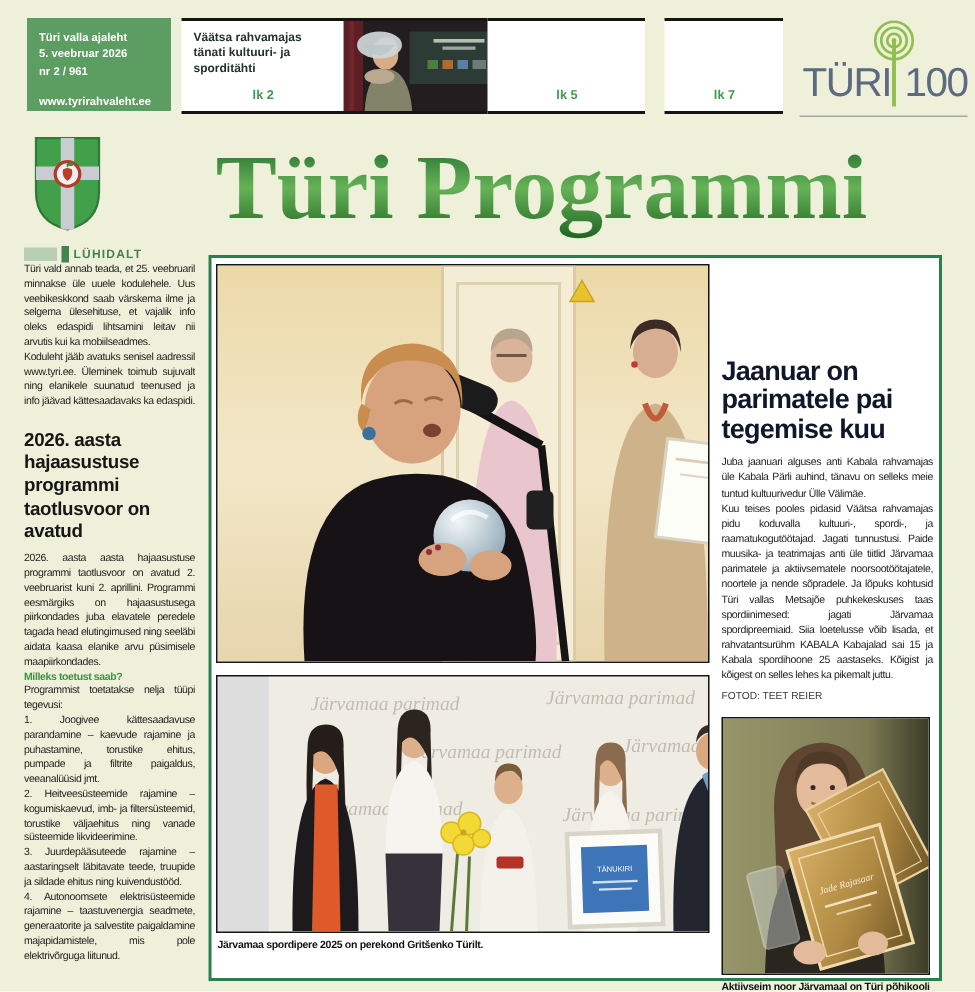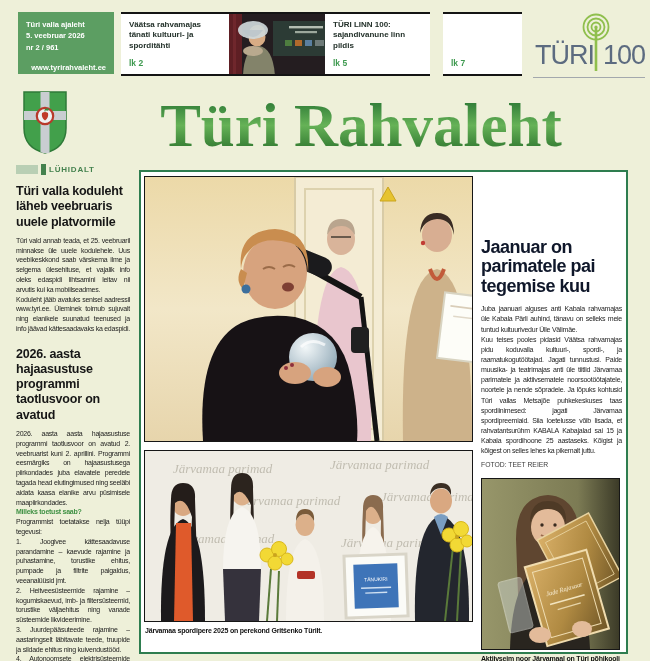--- a/index.html
+++ b/index.html
@@ -10,32 +10,32 @@
     -webkit-font-smoothing:antialiased;
   }
   .abs{position:absolute;}
 
   
   .infobox{
     left:18px;top:12px;width:96px;height:62px;
     background:#5c9e62;color:#fff;font-size:7.5px;font-weight:bold;
     padding:7px 8px;box-sizing:border-box;line-height:1.5;
   }
-  .infobox .site{margin-top:9px;text-align:right;}
+  .infobox .site{margin-top:9px;}
   .teaser{
     top:12px;height:64px;background:#fff;
     border-top:2px solid #141414;border-bottom:2px solid #141414;
     box-sizing:border-box;display:flex;
   }
   .teaser .txt{
     padding:6px 7px 5px 8px;display:flex;flex-direction:column;flex:1;
     font-size:8px;font-weight:bold;color:#23312a;line-height:1.3;
     hyphens:manual;
   }
-  .teaser .pageref{margin-top:auto;color:#3f9a50;font-size:8.5px;}
+  .teaser .pageref{margin-top:auto;color:#3f9a50;font-size:8.5px;text-align:center;}
   .t1{left:121px;width:212px;}
   .t2{left:325px;width:105px;}
   .t3{left:443px;width:79px;}
   .thumb{width:104px;height:60px;flex:none;}
   .logo{
     left:533px;top:10px;width:112px;height:68px;
     border-bottom:1px solid #a3a8ad;box-sizing:border-box;
   }
   .logo .letters{
     position:absolute;left:0;bottom:6px;width:100%;text-align:right;
@@ -71,21 +71,21 @@
   }
   .leftcol .subhead{color:#3f9144;font-weight:bold;text-align:left;}
 
   
   .frame{
     left:139px;top:170px;width:489px;height:484px;
     border:2.5px solid #2e7d4f;background:#fff;box-sizing:border-box;
   }
   .photo{border:1px solid #161616;box-sizing:border-box;overflow:hidden;background:#ddd;}
   .mainphoto{left:3px;top:4px;width:329px;height:266px;}
-  .familyphoto{left:3px;top:278px;width:329px;height:172px;}
+  .familyphoto{left:3px;top:278px;width:329px;height:172px;padding-left:34px;}
   .famcaption{left:4px;top:455px;width:324px;font-size:7px;font-weight:bold;color:#111;letter-spacing:-.2px;}
 
   .sidebar{left:340px;top:0;width:141px;}
   .sidebar h1{
     margin:66px 0 0 0;font-size:18px;line-height:1.08;color:#0f172a;
     letter-spacing:-.5px;font-weight:bold;
   }
   .sidebar p{
     margin:8px 0 0 0;font-size:7px;line-height:1.45;letter-spacing:-.25px;
     text-align:justify;color:#1d1d1d;
@@ -125,21 +125,20 @@
     <path d="M19,20 Q22,10 30,11 Q37,12 36,21 Q33,14 27,14 Q21,15 19,20 Z" fill="#c9a05a"></path>
     <path d="M14,62 Q15,34 30,32 Q44,34 46,62 Z" fill="#83836a"></path>
     <ellipse cx="24" cy="16" rx="15" ry="9" fill="#cfd8da" opacity=".92"></ellipse>
     <path d="M14,16 Q24,30 34,16 Z" fill="#bcc7cb" opacity=".9"></path>
     <ellipse cx="24" cy="37" rx="10" ry="5" fill="#b9a98e"></ellipse>
   </svg>
 </div>
 
 <div class="abs teaser t2">
   <div class="txt">
-    <span>TÜRI LINN 100: sajandivanune linn pildis</span>
     <span class="pageref">lk 5</span>
   </div>
 </div>
 
 <div class="abs teaser t3">
   <div class="txt">
     <span class="pageref">lk 7</span>
   </div>
 </div>
 
@@ -159,30 +158,29 @@
 </div>
 
 <svg class="abs crest" width="46" height="66" viewBox="0 0 46 66">
   <path d="M2,2 H44 V38 Q44,58 23,63 Q2,58 2,38 Z" fill="#42a04b" stroke="#2f7a38" stroke-width="1.5"></path>
   <path d="M18.5,2 H27.5 V63 Q25,63.6 23,63 Q21,63.6 18.5,62 Z" fill="#c9cdd1"></path>
   <rect x="2" y="21" width="42" height="9" fill="#c9cdd1"></rect>
   <circle cx="23" cy="26" r="8.2" fill="#eef1f2" stroke="#b8392b" stroke-width="2.2"></circle>
   <path d="M20,23 Q23,21 26,23 Q27,28 23,30.5 Q19,28 20,23 Z" fill="#c03b2a"></path>
   <path d="M23,21.5 L23,19.5 M23,19.5 Q25.5,18 27,19.5 Q25.5,21 23,19.5 Z" fill="#3f8a3f" stroke="#3f8a3f" stroke-width="1"></path>
 </svg>
-<div class="abs mast-title">Türi Rahvaleht</div>
+<div class="abs mast-title">Türi Programmi</div>
 
 <div class="abs leftcol">
   <div class="label-row">
     <span class="sw1"></span>
     <span class="sw2"></span>
     <span class="lbl">LÜHIDALT</span>
   </div>
 
-  <h2>Türi valla koduleht läheb veebruaris uuele platvormile</h2>
   <p>Türi vald annab teada, et 25. veebruaril minnakse üle uuele kodulehele. Uus veebikeskkond saab värskema ilme ja selgema ülesehituse, et vajalik info oleks edaspidi lihtsamini leitav nii arvutis kui ka mobiilseadmes.</p>
   <p>Koduleht jääb avatuks senisel aadressil www.tyri.ee. Üleminek toimub sujuvalt ning elanikele suunatud teenused ja info jäävad kättesaadavaks ka edaspidi.</p>
 
   <h2 class="second">2026. aasta hajaasustuse programmi taotlusvoor on avatud</h2>
   <p>2026. aasta aasta hajaasustuse programmi taotlusvoor on avatud 2. veebruarist kuni 2. aprillini. Programmi eesmärgiks on hajaasustusega piirkondades juba elavatele peredele tagada head elutingimused ning seeläbi aidata kaasa elanike arvu püsimisele maapiirkondades.</p>
   <p class="subhead">Milleks toetust saab?</p>
   <p>Programmist toetatakse nelja tüüpi tegevusi:</p>
   <p>1. Joogivee kättesaadavuse parandamine – kaevude rajamine ja puhastamine, torustike ehitus, pumpade ja filtrite paigaldus, veeanalüüsid jmt.</p>
   <p>2. Heitveesüsteemide rajamine – kogumiskaevud, imb- ja filtersüsteemid, torustike väljaehitus ning vanade süsteemide likvideerimine.</p>
   <p>3. Juurdepääsuteede rajamine – aastaringselt läbitavate teede, truupide ja sildade ehitus ning kuivendustööd.</p>

